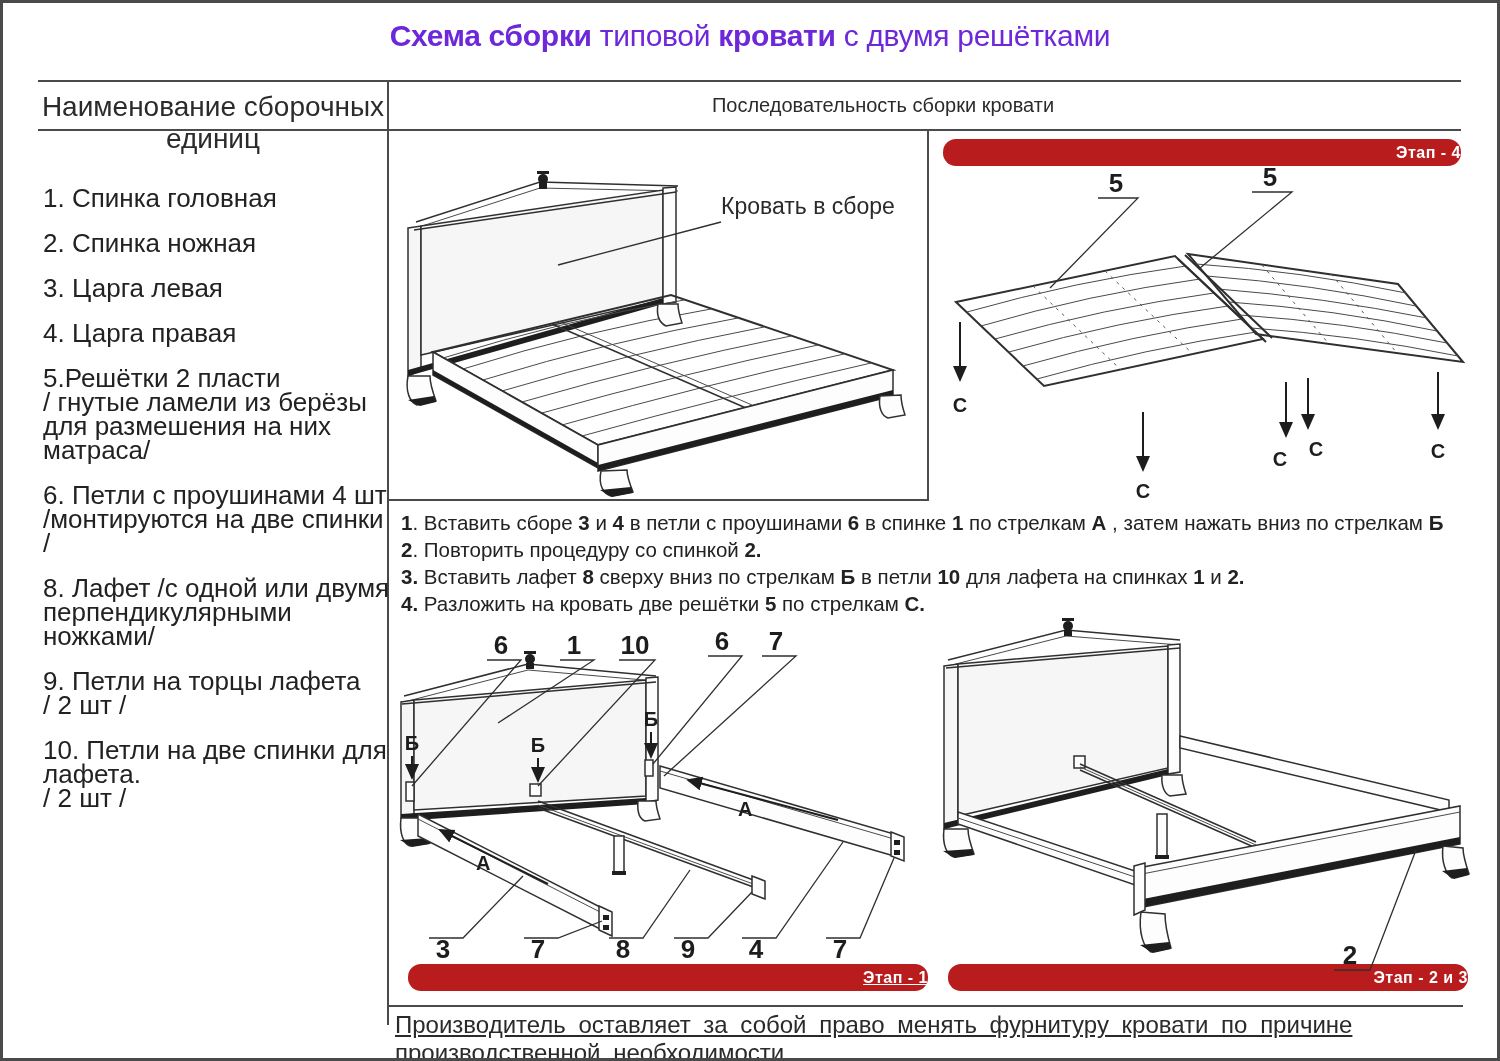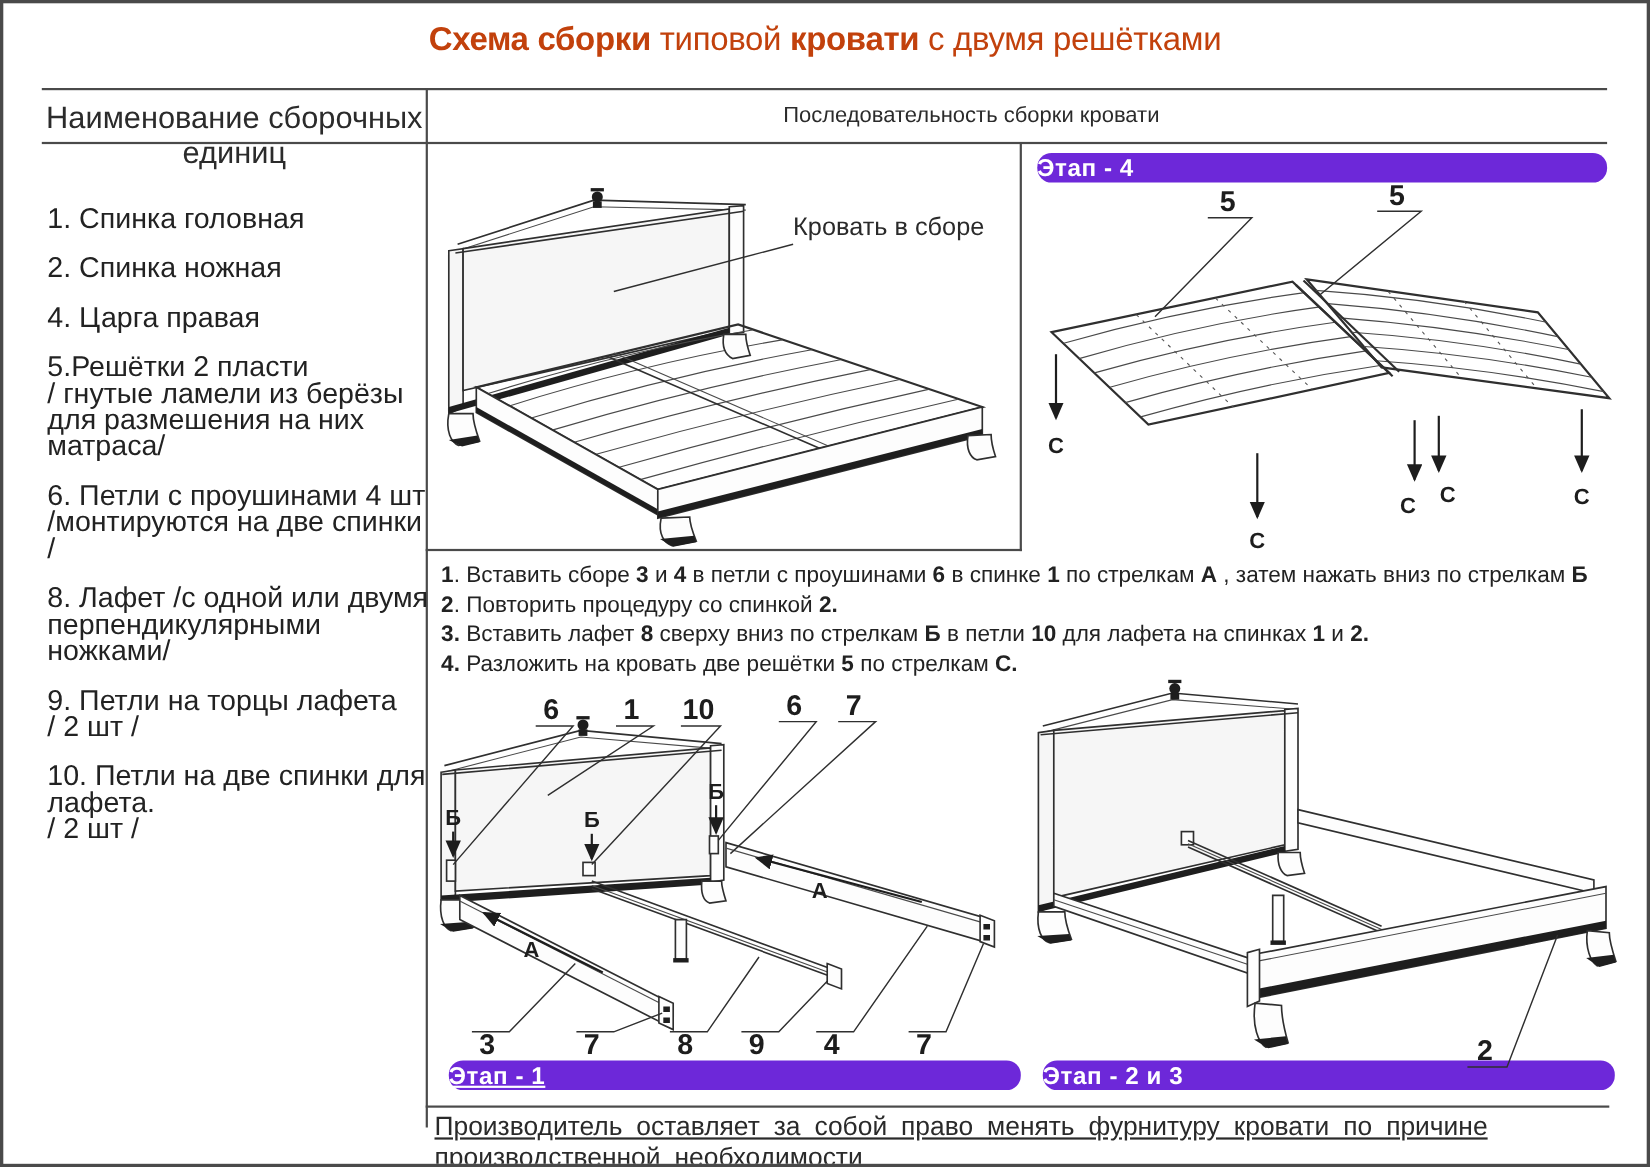--- a/index.html
+++ b/index.html
@@ -5,36 +5,36 @@
   html,body{margin:0;padding:0;background:#e8e8e8;}
   .page{
     position:relative;width:1500px;height:1061px;margin:0 auto;
     background:#ffffff;border:3px solid #4a4a4a;box-sizing:border-box;
     font-family:"Liberation Sans",sans-serif;color:#1d1d1d;overflow:hidden;
   }
   .abs{position:absolute;}
   .rule{position:absolute;background:#4a4a4a;}
   .title{
     left:0;top:16px;width:100%;text-align:center;
-    font-size:30px;letter-spacing:-0.3px;color:#c2410c;
+    font-size:30px;letter-spacing:-0.3px;color:#6d28d9;
   }
   .title .b,.instr .b{font-weight:bold;}
   .col-header{
     font-size:28px;color:#2b2b2b;text-align:center;
   }
   .parts{
     left:40px;top:183px;width:348px;font-size:26px;line-height:24px;color:#222;
   }
   .part-item{margin-bottom:21px;}
   .instr{
     left:398px;top:506px;width:1065px;font-size:20.5px;line-height:27px;color:#222;
   }
   .pill{
-    position:absolute;background:#6d28d9;border-radius:13px;color:#fff;
-    font-size:22px;font-weight:bold;text-align:left;line-height:27px;height:27px;
+    position:absolute;background:#b91c1c;border-radius:13px;color:#fff;
+    font-size:16px;font-weight:bold;text-align:right;line-height:27px;height:27px;
     letter-spacing:0.5px;
   }
   .footer{
     left:392px;top:1008px;width:1072px;text-align:left;
     font-size:24px;color:#2a2a2a;word-spacing:6px;text-decoration:underline;
   }
   svg{position:absolute;overflow:visible;}
   svg text{font-family:"Liberation Sans",sans-serif;fill:#1d1d1d;}
   .lblnum{font-size:26px;font-weight:bold;}
   .lblletter{font-size:20px;font-weight:bold;}
@@ -67,20 +67,23 @@
   <div class="abs col-header" style="left:600px;top:91px;width:560px;font-size:20px;">Последовательность сборки кровати</div>
 
   <div class="abs parts">
       <div class="part-item">
         <div class="part-line">1.   Спинка головная</div>
       </div>
       <div class="part-item">
         <div class="part-line">2. Спинка ножная</div>
       </div>
       <div class="part-item">
+        <div class="part-line">3. Царга левая</div>
+      </div>
+      <div class="part-item">
         <div class="part-line">4. Царга правая</div>
       </div>
       <div class="part-item">
         <div class="part-line">5.Решётки  2 пласти</div>
         <div class="part-line">/ гнутые ламели из берёзы</div>
         <div class="part-line">для размешения на них матраса/</div>
       </div>
       <div class="part-item">
         <div class="part-line">6. Петли с проушинами 4 шт</div>
         <div class="part-line">/монтируются на две спинки /</div>

